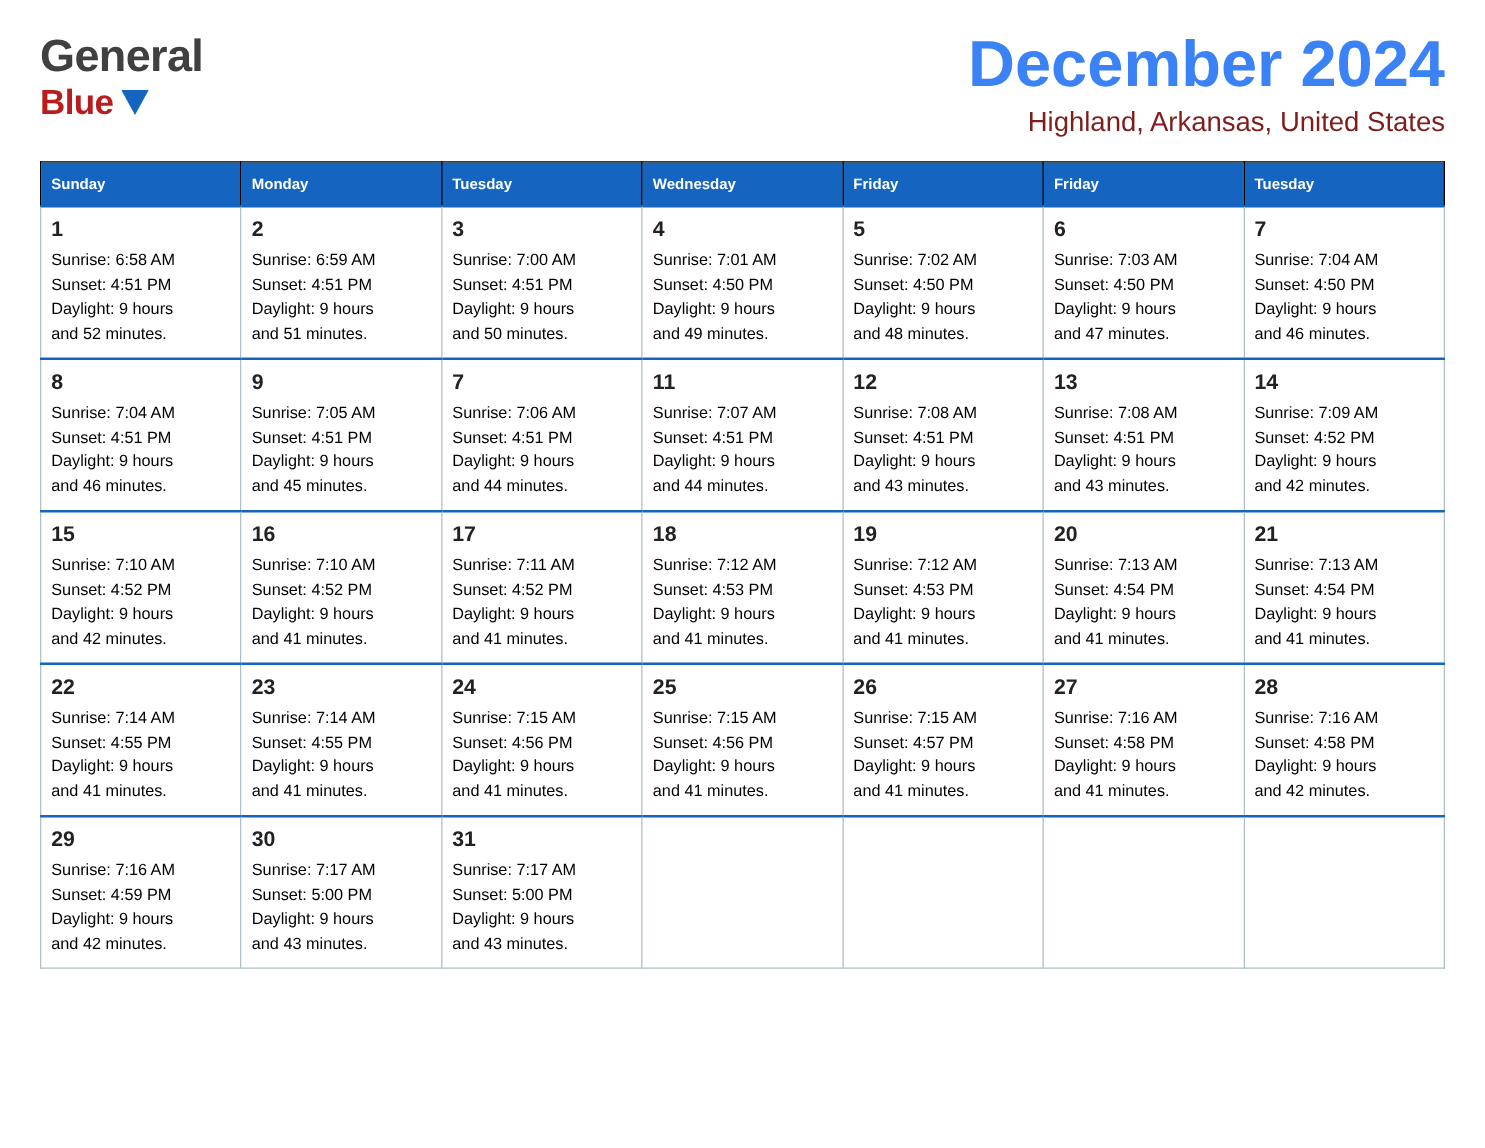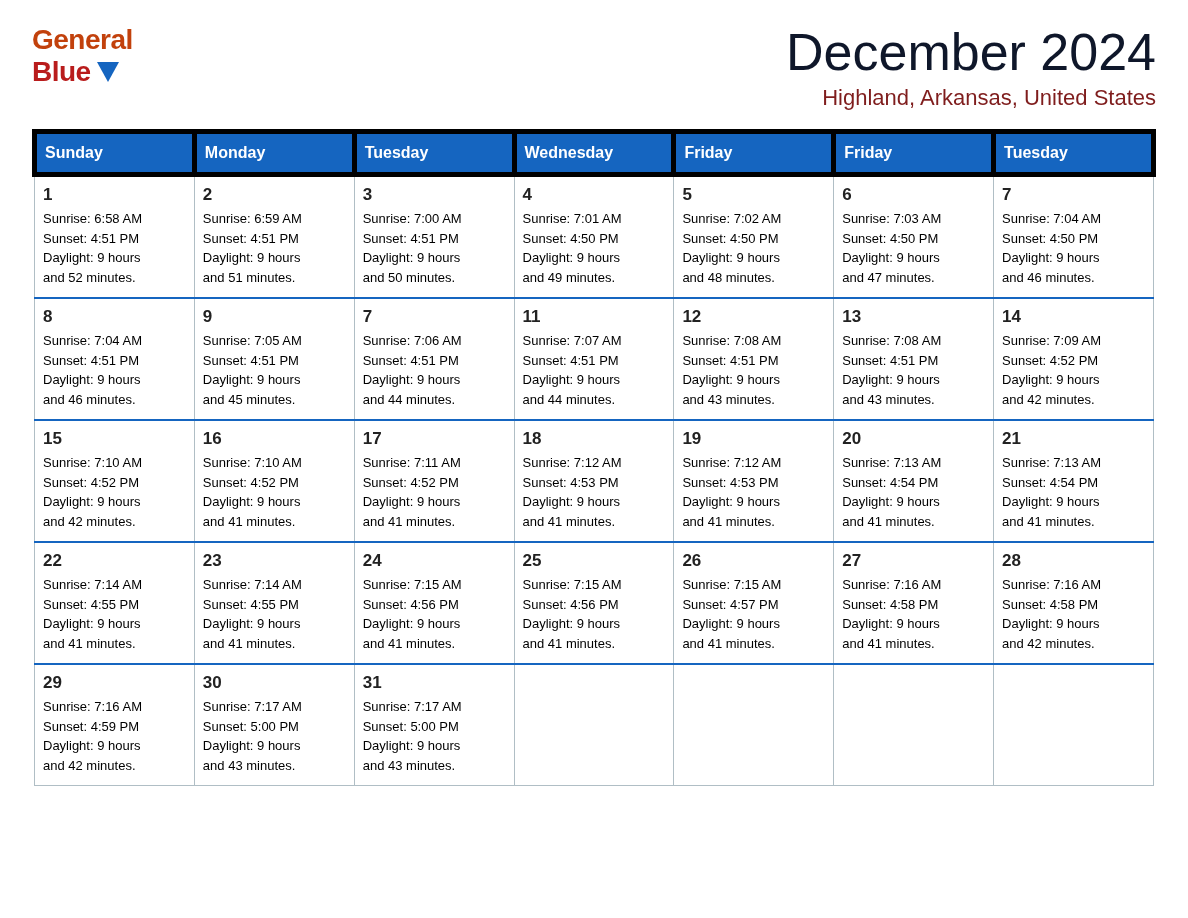--- a/index.html
+++ b/index.html
@@ -16,61 +16,61 @@
       align-items: flex-start;
       justify-content: space-between;
       margin-bottom: 18px;
     }
     .logo {
       display: flex;
       flex-direction: column;
       align-items: flex-start;
     }
     .logo-general {
-      font-size: 28px;
+      font-size: 36px;
       font-weight: bold;
-      color: #c2410c;
+      color: #404040;
       letter-spacing: -0.5px;
     }
     .logo-blue {
       font-size: 28px;
       font-weight: bold;
       color: #b91c1c;
       letter-spacing: -0.5px;
       display: flex;
       align-items: center;
       gap: 4px;
     }
     .title-block {
       text-align: right;
     }
     .month-title {
       font-size: 52px;
-      font-weight: normal;
-      color: #0f172a;
+      font-weight: bold;
+      color: #3b82f6;
       line-height: 1.1;
     }
     .location-title {
       font-size: 22px;
       color: #7f1d1d;
       margin-top: 4px;
     }
     table {
       width: 100%;
       border-collapse: collapse;
       table-layout: fixed;
     }
     thead tr th {
       background-color: #1565c0;
       color: #fff;
-      font-size: 16px;
+      font-size: 12px;
       font-weight: bold;
       padding: 10px 8px;
       text-align: left;
-      border: 5px solid #000000;
+      border: 1px solid #000000;
     }
     tbody tr td {
       vertical-align: top;
       padding: 8px 8px 10px 8px;
       border: 1px solid #b0bec5;
       border-top: 2px solid #1565c0;
       font-size: 13px;
       color: #222;
       background: #fff;
       min-height: 90px;

